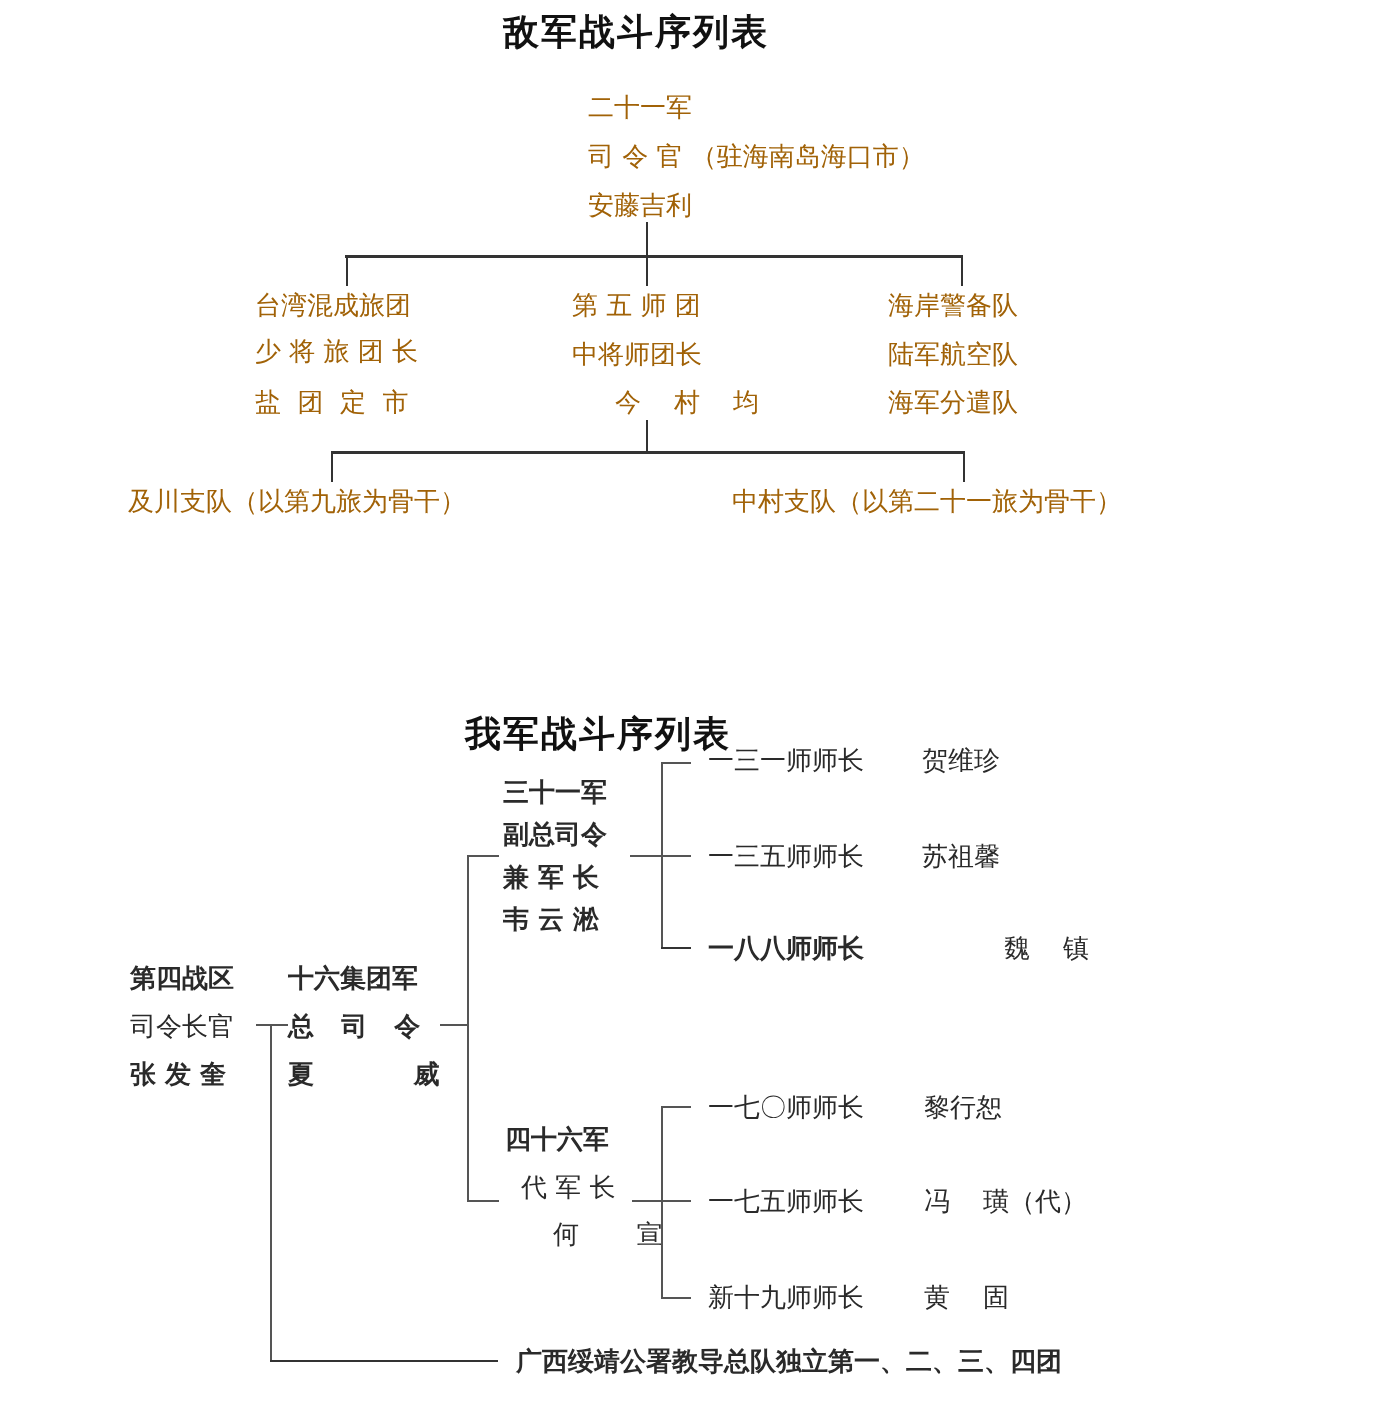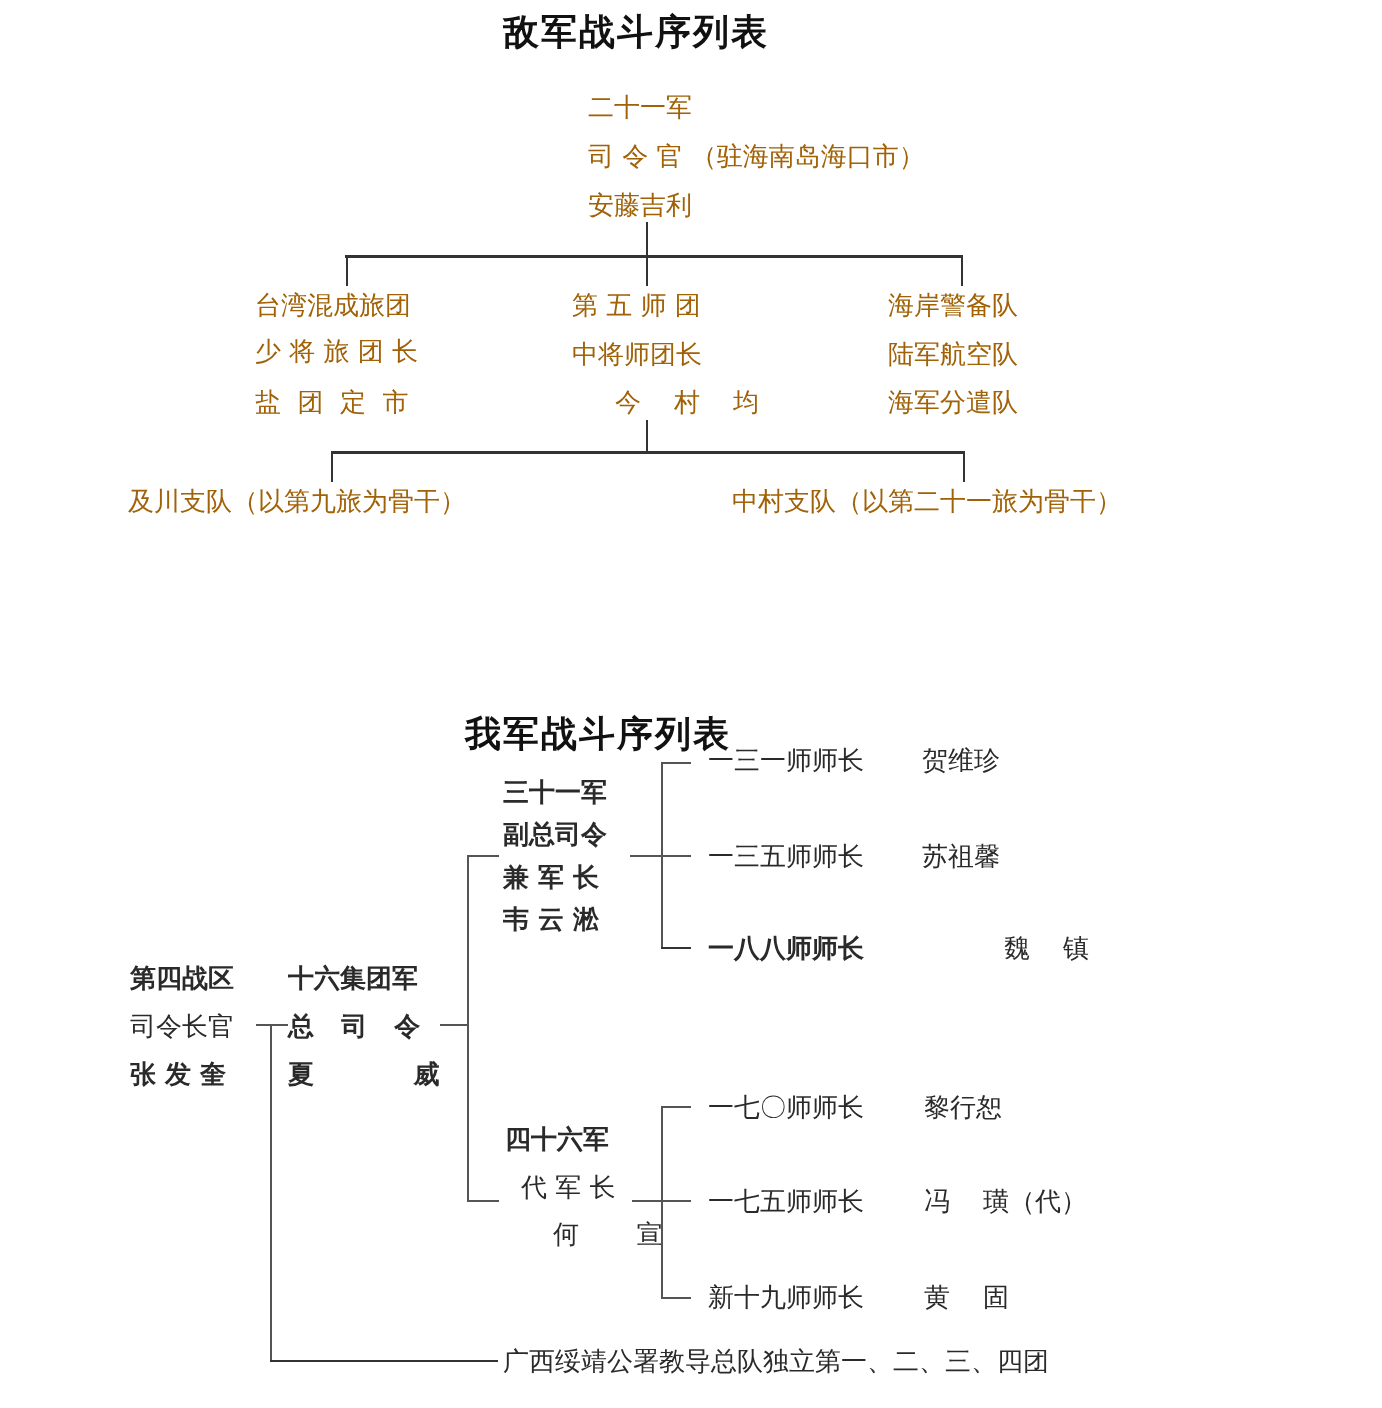--- a/index.html
+++ b/index.html
@@ -119,13 +119,13 @@
 </div>
 <div>
   <div class="t reg" style="left:708px;top:1188px;">一七五师师长</div>
   <div class="t reg" style="left:924px;top:1188px;">冯    璜（代）</div>
 </div>
 <div>
   <div class="t reg" style="left:708px;top:1284px;">新十九师师长</div>
   <div class="t reg" style="left:924px;top:1284px;">黄    固</div>
 </div>
 
-<div class="t reg" style="left:503px;top:1348px;font-weight:normal;">广西绥靖公署教导总队独立第一、二、三、四团</div>
+<div class="t reg" style="left:516px;top:1348px;font-weight:bold;">广西绥靖公署教导总队独立第一、二、三、四团</div>
 
 </body></html>

